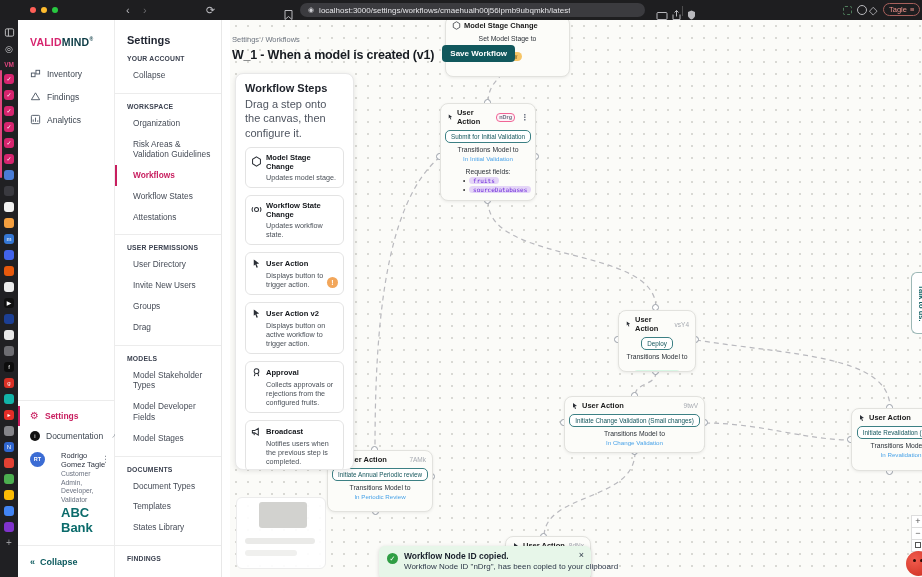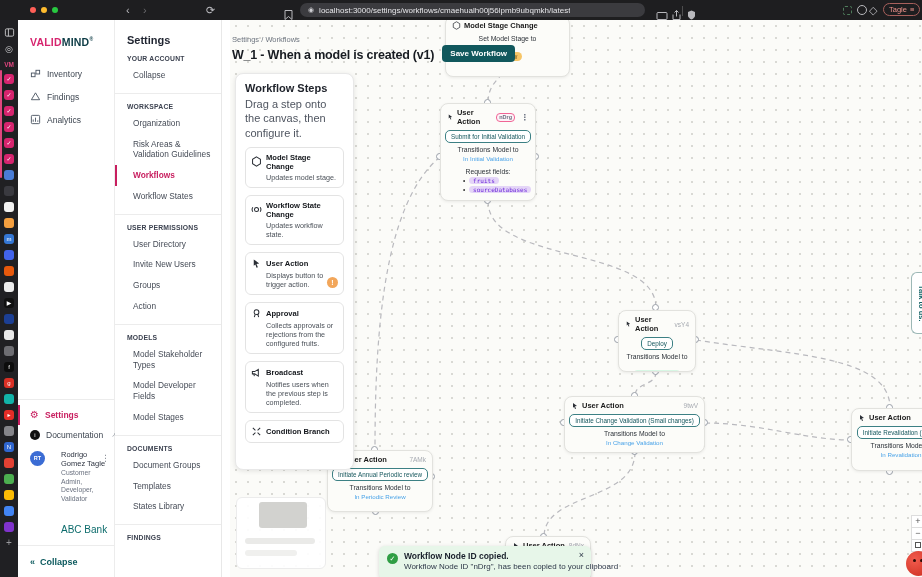--- a/index.html
+++ b/index.html
@@ -36,21 +36,21 @@
   .sf-divider { border-top:1px solid #ececec; margin:5px 0; }
   .sf-row { display:flex; align-items:center; gap:6px; padding:5px 6px 5px 12px; font-size:8.5px; color:#3f4752; }
   .sf-row.active { color:#c81e5f; font-weight:bold; border-left:2px solid #c81e5f; padding-left:10px; }
   .gear { color:#c81e5f; font-size:10px; line-height:1; }
   .doc-ic { width:10px; height:10px; border-radius:50%; background:#111; color:#fff; font-size:6px; display:flex; align-items:center; justify-content:center; flex:none; }
   .ext-arrow { color:#9aa0a8; font-size:7px; margin-left:2px; }
   .user-block { display:flex; gap:16px; padding:5px 4px 5px 12px; position:relative; }
   .avatar { width:15px; height:15px; border-radius:50%; background:#3b6cd4; color:#fff; font-size:5.5px; font-weight:bold; display:flex; align-items:center; justify-content:center; flex:none; margin-top:1px; }
   .user-name { font-size:7.5px; color:#2d3340; font-weight:500; }
   .user-roles { font-size:6.8px; color:#6b7280; line-height:1.3; margin-top:1px; }
-  .user-org { font-size:10px; color:#0b6b6b; font-weight:normal; margin-top:20px; }
+  .user-org { font-size:13px; color:#0b6b6b; font-weight:bold; margin-top:0; }
   .kebab { position:absolute; right:4px; top:8px; color:#8a8f98; font-size:9px; }
   .collapse-row { display:flex; align-items:center; gap:5px; padding:6px 12px; font-size:9px; font-weight:bold; color:#0c5a5e; }
 
   
   .settings-nav { position:absolute; left:115px; top:20px; width:107px; height:557px; background:#fff; border-right:1px solid #e8e8e8; z-index:30; overflow:hidden; }
   .sn-title { font-size:11px; font-weight:bold; color:#1f2430; margin:14px 0 8px 12px; }
   .sn-row[data-type="header"] { font-size:6.8px; font-weight:bold; color:#3c4250; margin:9px 12px 3px 12px; letter-spacing:.2px; }
   .sn-row[data-type="item"] { font-size:8.3px; color:#454b56; padding:5px 4px 5px 18px; line-height:1.3; }
   .sn-row[data-type="item"][data-active="true"] { color:#c81e5f; font-weight:bold; border-left:2px solid #c81e5f; padding-left:16px; }
   .sn-row[data-type="divider"] { border-top:1px solid #ececec; margin:7px 0; }
@@ -349,49 +349,50 @@
       <div class="sn-row" data-type="header"><span>WORKSPACE</span></div>
 
       <div class="sn-row" data-type="item"><span>Organization</span></div>
 
       <div class="sn-row" data-type="item"><span>Risk Areas &amp; Validation Guidelines</span></div>
 
       <div class="sn-row" data-type="item" data-active="true"><span>Workflows</span></div>
 
       <div class="sn-row" data-type="item"><span>Workflow States</span></div>
 
+      <div class="sn-row" data-type="item"><span>Attestations</span></div>
 
       <div class="sn-row" data-type="divider"><span></span></div>
 
       <div class="sn-row" data-type="header"><span>USER PERMISSIONS</span></div>
 
       <div class="sn-row" data-type="item"><span>User Directory</span></div>
 
       <div class="sn-row" data-type="item"><span>Invite New Users</span></div>
 
       <div class="sn-row" data-type="item"><span>Groups</span></div>
 
-      <div class="sn-row" data-type="item"><span>Action</span></div>
+      <div class="sn-row" data-type="item"><span>Drag</span></div>
 
 
       <div class="sn-row" data-type="divider"><span></span></div>
 
       <div class="sn-row" data-type="header"><span>MODELS</span></div>
 
       <div class="sn-row" data-type="item"><span>Model Stakeholder Types</span></div>
 
       <div class="sn-row" data-type="item"><span>Model Developer Fields</span></div>
 
       <div class="sn-row" data-type="item"><span>Model Stages</span></div>
 
       <div class="sn-row" data-type="divider"><span></span></div>
 
       <div class="sn-row" data-type="header"><span>DOCUMENTS</span></div>
 
-      <div class="sn-row" data-type="item"><span>Document Groups</span></div>
+      <div class="sn-row" data-type="item"><span>Document Types</span></div>
 
       <div class="sn-row" data-type="item"><span>Templates</span></div>
 
       <div class="sn-row" data-type="item"><span>States Library</span></div>
 
       <div class="sn-row" data-type="divider"><span></span></div>
 
       <div class="sn-row" data-type="header"><span>FINDINGS</span></div>
 
       <div class="sn-row" data-type="item"></div>
@@ -565,20 +566,29 @@
       <div class="step-head">
         <svg width="11" height="11" viewBox="0 0 12 12">
             <path d="M3,1.5 L9,6 L6,6.5 L7.5,10 L6,10.5 L4.8,7 L3,8.5 Z" fill="#2b2f36"></path>
           </svg>
         <span>User Action</span>
       </div>
       <div class="step-desc">Displays button to trigger action.</div>
       <span class="step-badge">!</span>
     </div>
 
+    <div class="step-card">
+      <div class="step-head">
+        <svg width="11" height="11" viewBox="0 0 12 12">
+            <path d="M3,1.5 L9,6 L6,6.5 L7.5,10 L6,10.5 L4.8,7 L3,8.5 Z" fill="#2b2f36"></path>
+          </svg>
+        <span>User Action v2</span>
+      </div>
+      <div class="step-desc">Displays button on active workflow to trigger action.</div>
+    </div>
 
     <div class="step-card">
       <div class="step-head">
         <svg width="11" height="11" viewBox="0 0 12 12">
             <circle cx="6" cy="4.5" r="2.6" fill="none" stroke="#2b2f36" stroke-width="1.1"></circle>
             <path d="M4.6,6.8 L3.6,10 M7.4,6.8 L8.4,10" stroke="#2b2f36" stroke-width="1.1"></path>
           </svg>
         <span>Approval</span>
       </div>
       <div class="step-desc">Collects approvals or rejections from the configured fruits.</div>

